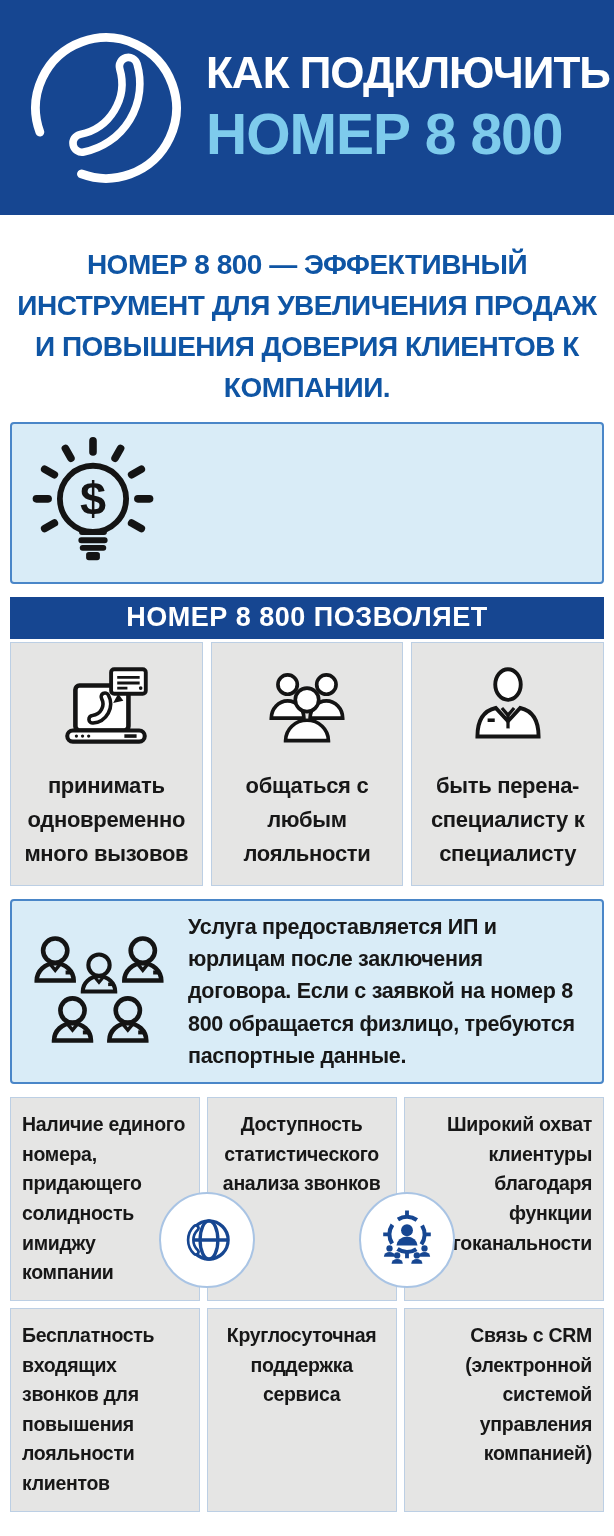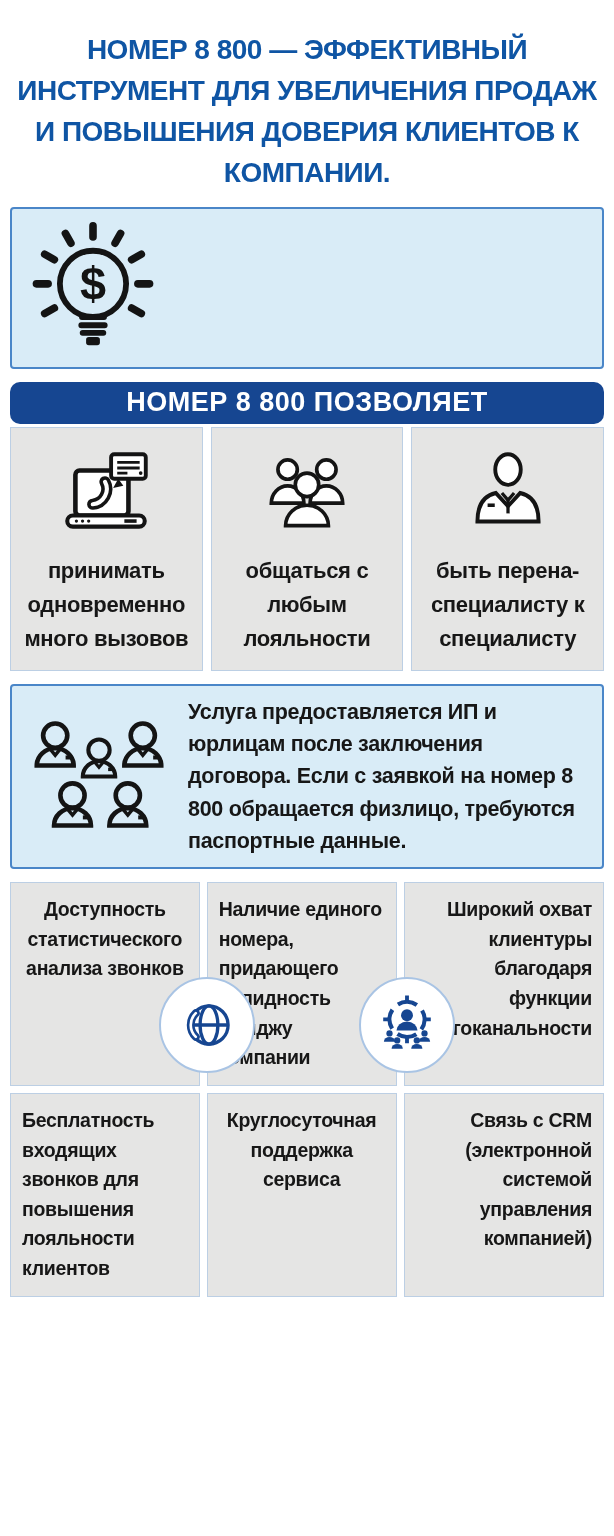--- a/index.html
+++ b/index.html
@@ -18,21 +18,21 @@
            color:#0F55A4; line-height:1.47; letter-spacing:-0.5px; }
 
   
   .note { margin:13px 10px 0; min-height:161px; background:#D9ECF7; border:2px solid #4A86C8; border-radius:4px;
           display:flex; align-items:center; padding:10px 16px 10px 12px; gap:14px; }
   .note svg { flex:0 0 auto; display:block; }
   .note-text { font-size:21.5px; font-weight:700; color:#171717; line-height:1.5; letter-spacing:-0.3px; }
 
   
   .banner { margin:13px 10px 0; height:42px; background:#164691; color:#fff; font-weight:700; font-size:27px;
-            display:flex; align-items:center; justify-content:center; letter-spacing:0.5px;border-radius:10px; }
+            display:flex; align-items:center; justify-content:center; letter-spacing:0.5px; }
 
   
   .cols { margin:3px 10px 0; display:grid; grid-template-columns:repeat(3,1fr); gap:8px; }
   .card { background:#E5E5E4; border:1px solid #BCCFE4; text-align:center; padding:14px 6px 14px; }
   .card svg { width:102px; height:102px; display:inline-block; }
   .card-label { margin-top:6px; font-size:22px; font-weight:700; color:#171717; line-height:1.55; letter-spacing:-0.3px; }
 
   
   .adv { position:relative; margin:13px 10px 0; }
   .adv-grid { display:grid; grid-template-columns:repeat(3,1fr); gap:7px; }
@@ -44,20 +44,33 @@
   .circle-1 { left:149px; top:95px; }
   .circle-2 { left:349px; top:95px; }
 
   svg text { font-family:"Liberation Sans","DejaVu Sans",sans-serif; }
 </style>
 </head>
 <body>
 
 <div class="page">
 
+  <div class="hdr">
+    <div class="hdr-icon">
+      <svg viewBox="0 0 100 100">
+        <circle cx="50" cy="50" r="44" fill="none" stroke="#fff" stroke-width="5.5" stroke-linecap="round" stroke-dasharray="238 45" transform="rotate(160 50 50)"></circle>
+        <path d="M64 24 A38 38 0 0 1 35 72" fill="none" stroke="#fff" stroke-width="16" stroke-linecap="round"></path>
+        <path d="M64 24 A38 38 0 0 1 35 72" fill="none" stroke="#164691" stroke-width="6.5" stroke-linecap="round"></path>
+      </svg>
+    </div>
+    <div>
+      <div class="hdr-t1">КАК ПОДКЛЮЧИТЬ</div>
+      <div class="hdr-t2">НОМЕР 8 800</div>
+    </div>
+  </div>
 
   <div class="intro">НОМЕР 8 800 — ЭФФЕКТИВНЫЙ ИНСТРУМЕНТ ДЛЯ УВЕЛИЧЕНИЯ ПРОДАЖ И ПОВЫШЕНИЯ ДОВЕРИЯ КЛИЕНТОВ К КОМПАНИИ.</div>
 
   <div class="note">
     <svg viewBox="0 0 100 100" width="138" height="138">
       <g stroke="#141414" stroke-width="4.2" fill="none" stroke-linecap="round">
         <circle cx="50" cy="47" r="24"></circle>
         <path d="M42 71 h16 M41.5 77 h17 M42.5 82.5 h15"></path>
       </g>
       <rect x="45" y="85.5" width="10" height="6" rx="2" fill="#141414"></rect>
@@ -138,22 +151,22 @@
       <use href="#prs" transform="translate(65 41) scale(0.88)"></use>
       <use href="#prs" transform="translate(42 82)"></use>
       <use href="#prs" transform="translate(90 82)"></use>
     </svg>
     <div class="note-text">Услуга предоставляется ИП и юрлицам после заключения договора. Если с заявкой на номер 8 800 обращается физлицо, требуются паспортные данные.</div>
   </div>
 
 
   <div class="adv">
     <div class="adv-grid">
+      <div class="adv-cell al">Наличие единого номера, придающего солидность имиджу компании</div>
       <div class="adv-cell ac">Доступность статистического анализа звонков</div>
-      <div class="adv-cell al">Наличие единого номера, придающего солидность имиджу компании</div>
       <div class="adv-cell ar">Широкий охват клиентуры благодаря функции многоканальности</div>
       <div class="adv-cell al">Бесплатность входящих звонков для повышения лояльности клиентов</div>
       <div class="adv-cell ac">Круглосуточная поддержка сервиса</div>
       <div class="adv-cell ar">Связь с CRM (электронной системой управления компанией)</div>
     </div>
     <div class="adv-circle circle-1">
       <svg viewBox="0 0 100 100" width="66" height="66">
         <g fill="none" stroke="#164691" stroke-width="5">
           <circle cx="53" cy="50" r="29"></circle>
           <ellipse cx="53" cy="50" rx="13.5" ry="29"></ellipse>

